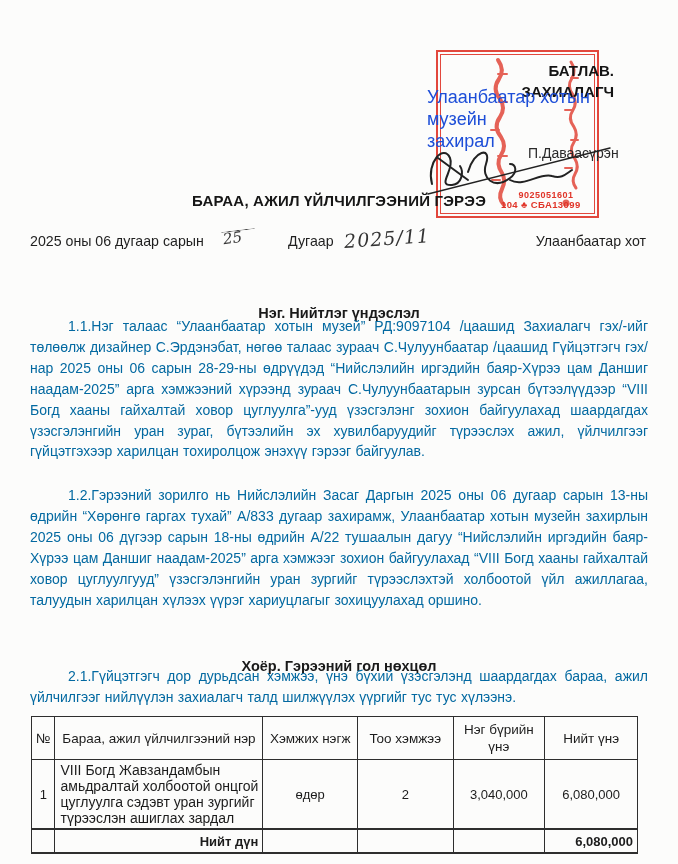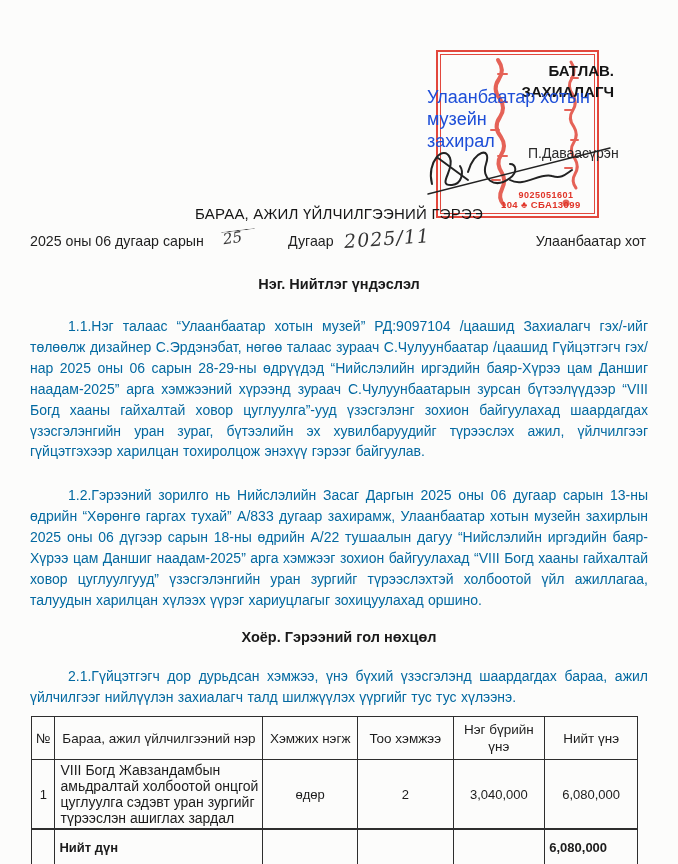--- a/index.html
+++ b/index.html
@@ -31,22 +31,22 @@
   .stamp-org {
     position:absolute; left:427px; top:86px; width:210px;
     font-size:18px; line-height:22px; color:#1d4ed8; z-index:3;
   }
   .stamp-signer {
     position:absolute; left:528px; top:145px; font-size:14px; color:#2a2a2a; z-index:3;
   }
   .signature-svg { position:absolute; left:424px; top:128px; z-index:4; }
   
   .doc-title {
-    position:absolute; left:0; top:205px; width:678px; text-align:center;
-    font-weight:normal; font-size:15px; letter-spacing:.2px; z-index:3; color:#161616;
+    position:absolute; left:0; top:192px; width:678px; text-align:center;
+    font-weight:bold; font-size:15px; letter-spacing:.2px; z-index:3; color:#161616;
   }
   .dateline { position:absolute; left:0; top:233px; width:678px; height:26px; font-size:14.2px; z-index:2; }
   .date-prefix { position:absolute; left:30px; top:0; }
   .hand-25 {
     position:absolute; left:223px; top:-4px;
     font-family:"DejaVu Serif", serif; font-style:italic; font-size:15px; color:#333;
     transform:rotate(-8deg);
   }
   .hand-25-stroke {
     position:absolute; left:221px; top:-3px; width:34px; height:0;
@@ -54,42 +54,42 @@
   }
   .num-label { position:absolute; left:288px; top:0; }
   .hand-num {
     position:absolute; left:344px; top:-6px;
     font-family:"DejaVu Serif", serif; font-style:italic; font-size:19px; color:#333;
     transform:rotate(-4deg); letter-spacing:1px;
   }
   .city { position:absolute; right:32px; top:0; }
   .sec-heading {
     position:absolute; left:0; width:678px; text-align:center;
-    font-weight:bold; font-size:14.5px; color:#1a1a1a;
+    font-weight:bold; font-size:14.5px; color:#1a1a1a;margin-top:29px;
   }
   .h1 { top:276px; }
   .h2 { top:629px; }
   .para {
     position:absolute; left:30px; width:618px;
     font-size:14px; line-height:20.9px; text-align:justify; text-indent:38px;
     color:#0369a1; word-spacing:.5px;
   }
   .p11 { top:316px; }
   .p12 { top:485px; }
   .p21 { top:666px; }
   
   .items-table {
     position:absolute; left:31px; top:716px; width:607px;
     border-collapse:collapse; font-size:13px; color:#1c1c1c;
   }
   .items-table th, .items-table td { border:1.4px solid #2e2e2e; padding:2px 4px; }
   .items-table thead th { height:43px; font-weight:normal; font-size:13.5px; text-align:center; vertical-align:middle; line-height:17px; }
   .items-table .body-row td { height:64px; vertical-align:middle; text-align:center; font-size:13px; }
   .items-table .body-row .name-cell { text-align:left; font-size:14px; line-height:16px; padding-left:5px; }
-  .items-table .total-row td { height:36px; font-weight:bold; text-align:left; border-top-width:2px; border-bottom-width:2.2px; }
+  .items-table .total-row td { height:24px; font-weight:bold; text-align:right; border-top-width:2px; border-bottom-width:2.2px; }
   .items-table .total-row .total-val { font-size:13px; }
 </style>
 </head>
 <body>
 
 <div class="page">
 
   <div class="stamp">
     <div class="stamp-inner"></div>
     <svg class="stamp-script" width="158" height="162" viewBox="0 0 158 162">

